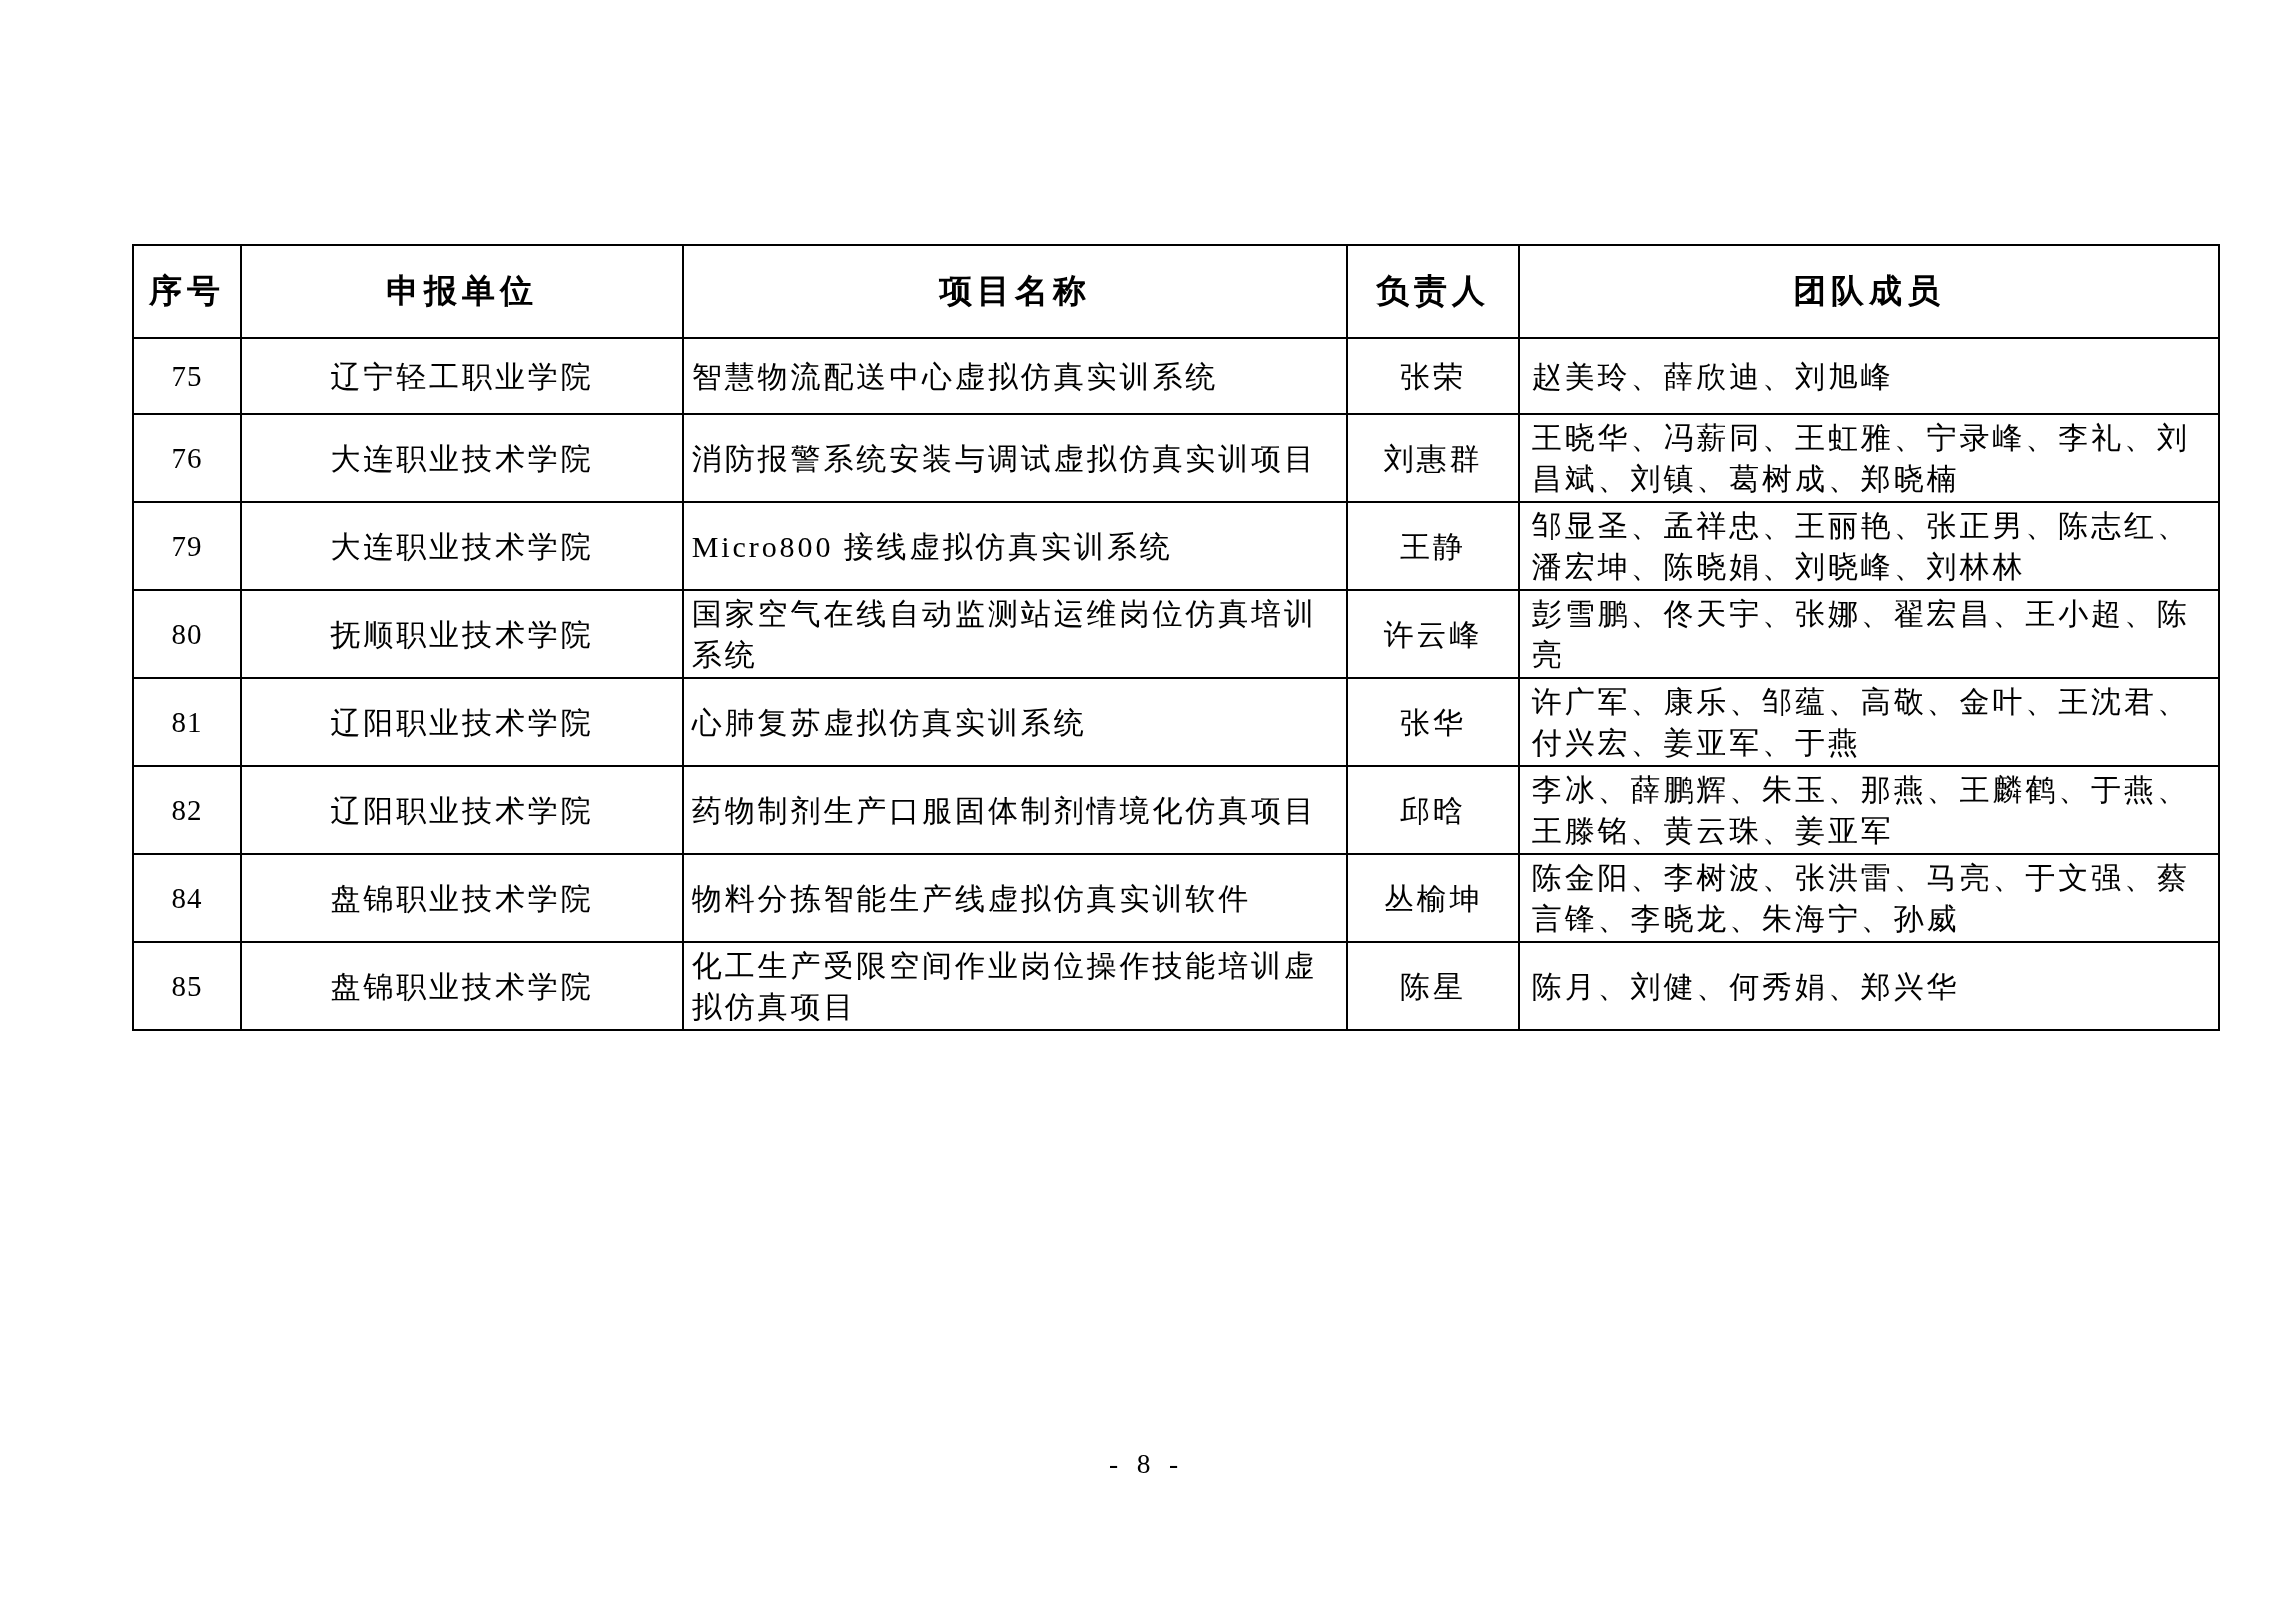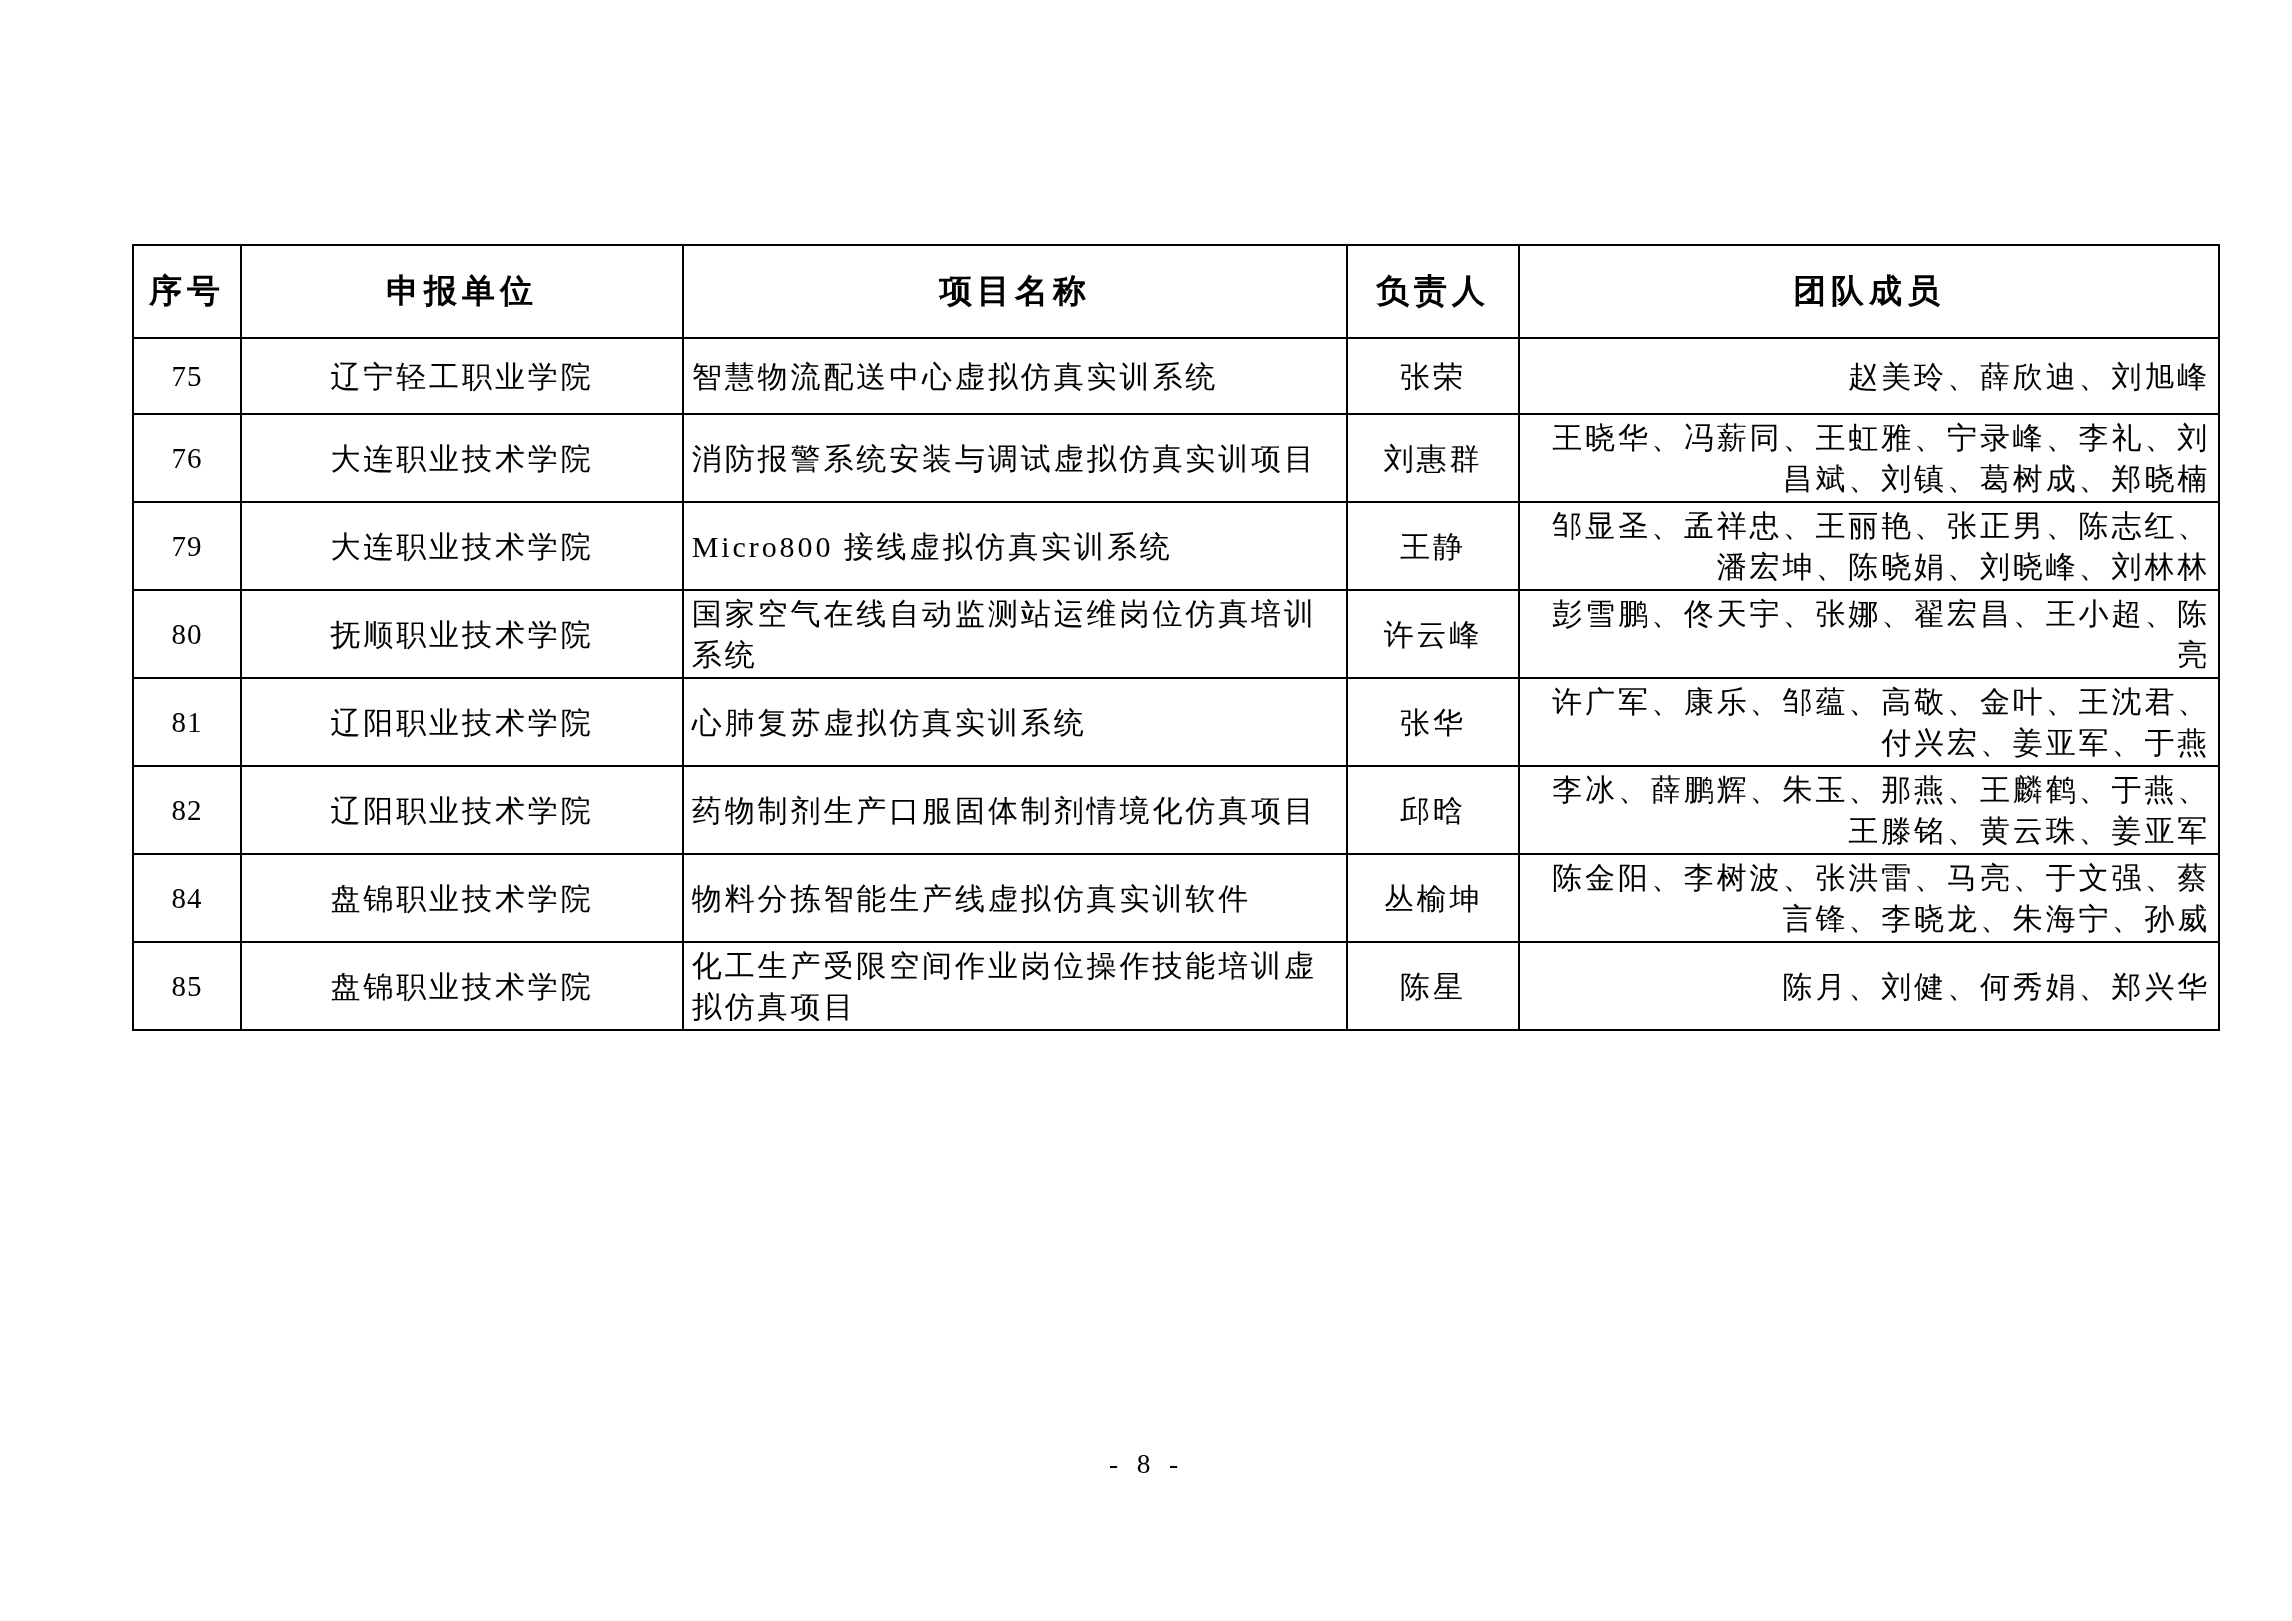--- a/index.html
+++ b/index.html
@@ -41,21 +41,21 @@
   }
   tbody td {
     font-size: 30px;
     letter-spacing: 2.9px;
     line-height: 41px;
   }
   td.c-index  { text-align: center; letter-spacing: 1px; font-size: 29px; }
   td.c-unit   { text-align: center; }
   td.c-project{ text-align: left; padding: 2px 3.9px 2px 7.8px; }
   td.c-leader { text-align: center; }
-  td.c-team   { text-align: right; padding: 2px 7.8px 2px 11.8px; }
+  td.c-team   { text-align: left; padding: 2px 7.8px 2px 11.8px; }
   .pagenum {
     position: absolute;
     top: 1449px;
     left: 0;
     width: 100%;
     text-align: center;
     font-size: 27.4px;
     letter-spacing: 5.9px;
     font-family: "Liberation Serif", "DejaVu Serif", serif;
   }

